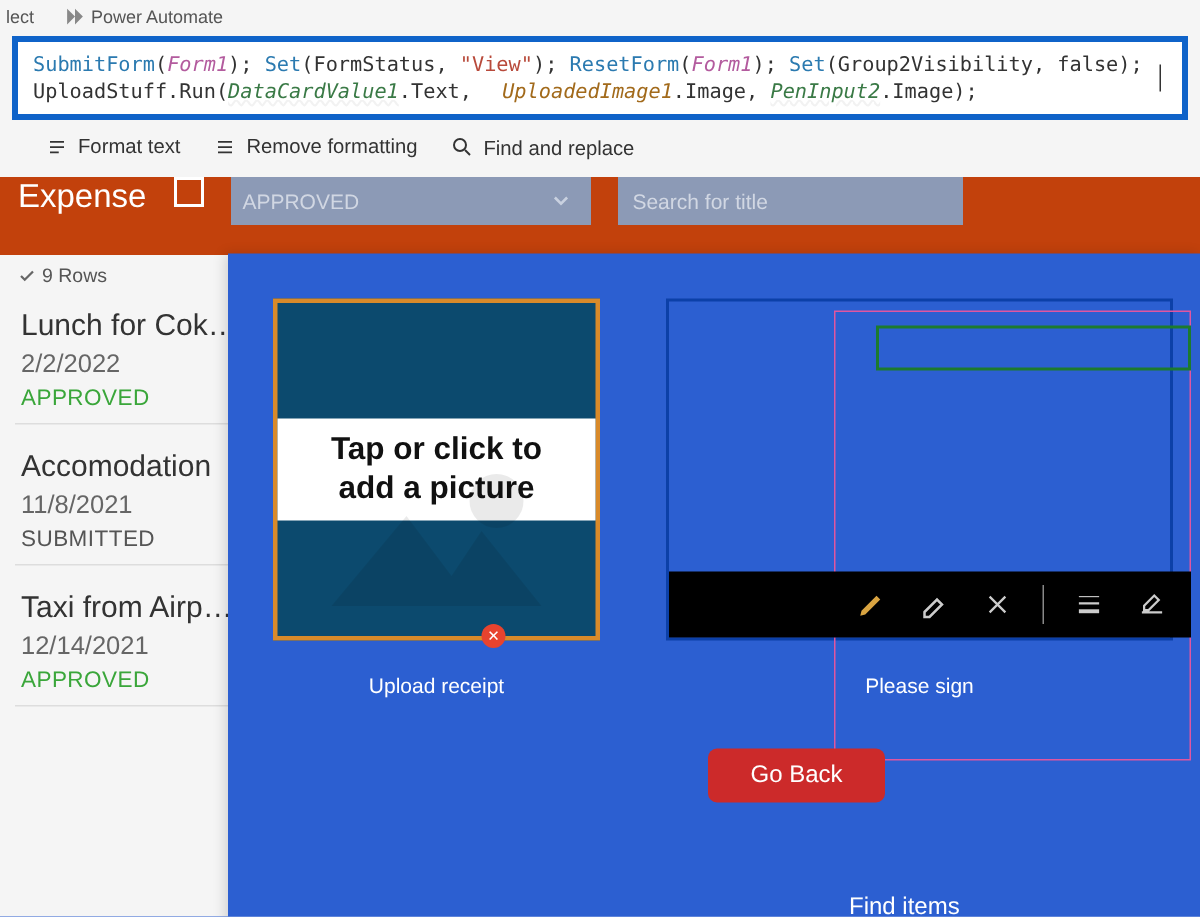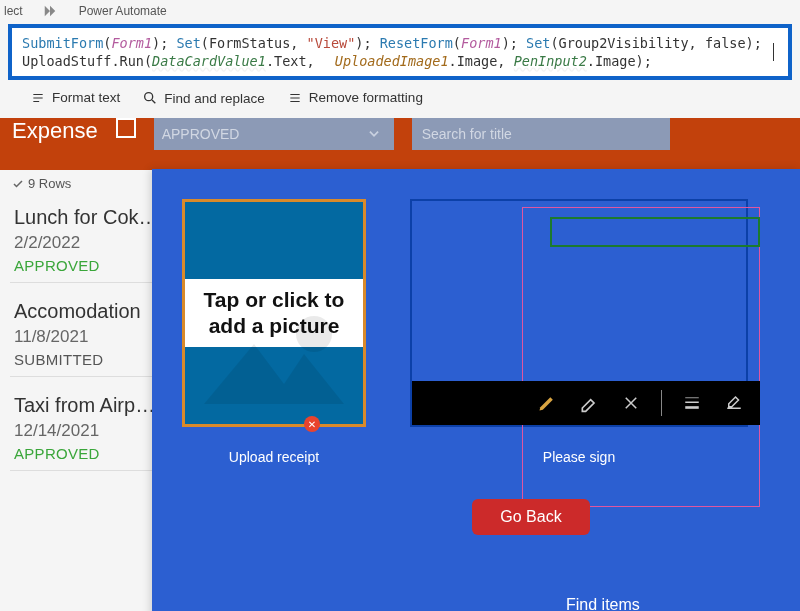--- a/index.html
+++ b/index.html
@@ -64,21 +64,21 @@
   }
   .header-title { font-size: 22px; font-weight: 300; }
   .chk { width:20px; height:20px; border:2px solid #fff; }
   .approved-dd {
     background:#8c9ab6; height:32px; width:240px;
     display:flex; align-items:center; justify-content:space-between;
     padding:0 8px; color:#d1d7e3; font-size:14px;
   }
   .approved-dd .dd-arrow { width:24px;height:24px; display:flex;align-items:center;justify-content:center;}
   .search-box {
-    background:#8c9ab6; height:32px; width:258px;
+    background:#8c9ab6; height:32px; width:230px;
     display:flex; align-items:center; padding:0 10px;
     color:#d1d7e3; font-size:14px;
   }
   .rows-line { padding:6px 12px 4px; font-size:13px; color:#555; display:flex;align-items:center;gap:4px;}
   .gallery {
     display:flex; flex-direction:column; gap:8px; padding: 2px 10px;
   }
   .card {
     padding: 8px 4px; border-bottom: 1px solid #ddd;
   }
@@ -89,22 +89,22 @@
   .st-submitted { color:#555; }
   .overlay-panel {
     position:absolute; left:152px; top:51px; right:0; bottom:0;
     background:#2c5fd1;
     padding: 30px 30px 20px;
     box-shadow: -2px 0 8px rgba(0,0,0,0.15);
   }
   .two-col { display:flex; gap:44px; }
   .col { display:flex; flex-direction:column; align-items:center; }
   .add-pic {
-    width:184px; height:228px; border:3px solid #d98a2a;
-    background:#0369a1; display:flex; align-items:center; justify-content:center;
+    width:218px; height:228px; border:3px solid #d98a2a;
+    background:#0c4a6e; display:flex; align-items:center; justify-content:center;
     position:relative;
   }
   .add-pic-text {
     background:#fff; width:100%; text-align:center; padding:8px 0;
     font-size:21px; font-weight:600; color:#111; line-height:1.25;
   }
   .add-pic .ghost {
     position:absolute; inset:0; display:flex; align-items:flex-end; justify-content:center; opacity:0.08; padding-bottom:10px;
   }
   .del-badge {
@@ -153,21 +153,21 @@
   .cursor-caret {
     position:absolute; right:14px; top:50%; transform:translateY(-50%);
     width:1px; height:18px; background:#333;
   }
 </style>
 </head>
 <body>
 
 <div class="top-menu">
   <span>lect</span>
-  <span style="display:flex;align-items:center;gap:22px;">
+  <span style="display:flex;align-items:center;gap:4px;">
     <svg width="14" height="14" viewBox="0 0 24 24">
         <path fill="#888" d="M3 3l9 9-9 9V3zm9 0l9 9-9 9V3z"></path>
       </svg>
     <span>Power Automate</span>
   </span>
 </div>
 
 <div class="formula-bar-wrap">
   <div class="formula-code">
     <div>
@@ -184,31 +184,31 @@
 </div>
 
 <div class="toolbar2">
   <div class="tb-item">
     <svg width="16" height="14" viewBox="0 0 24 24">
         <path stroke="#333" stroke-width="2" fill="none" d="M4 6h16M4 12h16M4 18h10"></path>
       </svg>
     <span>Format text</span>
   </div>
   <div class="tb-item">
+    <svg width="16" height="14" viewBox="0 0 24 24">
+        <path stroke="#333" stroke-width="2" fill="none" d="M4 6h16M4 12h16M4 18h16"></path>
+      </svg>
+    <span>Remove formatting</span>
+  </div>
+  <div class="tb-item">
     <svg width="16" height="16" viewBox="0 0 24 24">
         <circle cx="10" cy="10" r="6" stroke="#333" stroke-width="2" fill="none"></circle>
         <path stroke="#333" stroke-width="2" d="M15 15l5 5"></path>
       </svg>
     <span>Find and replace</span>
-  </div>
-  <div class="tb-item">
-    <svg width="16" height="14" viewBox="0 0 24 24">
-        <path stroke="#333" stroke-width="2" fill="none" d="M4 6h16M4 12h16M4 18h16"></path>
-      </svg>
-    <span>Remove formatting</span>
   </div>
 </div>
 
 <div class="main-area">
   <div class="header-bar">
     <span class="header-title">Expense</span>
     <span class="chk"></span>
     <div class="approved-dd">
       <span>APPROVED</span>
       <span class="dd-arrow">

